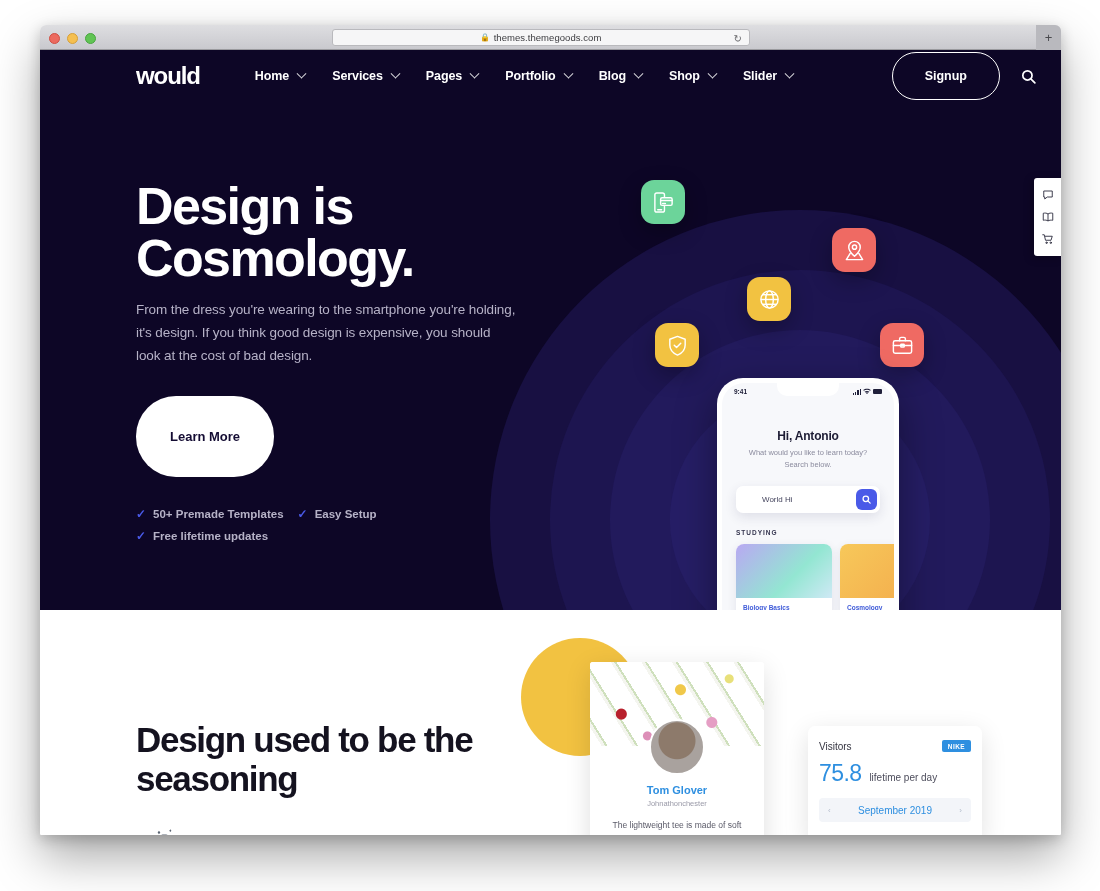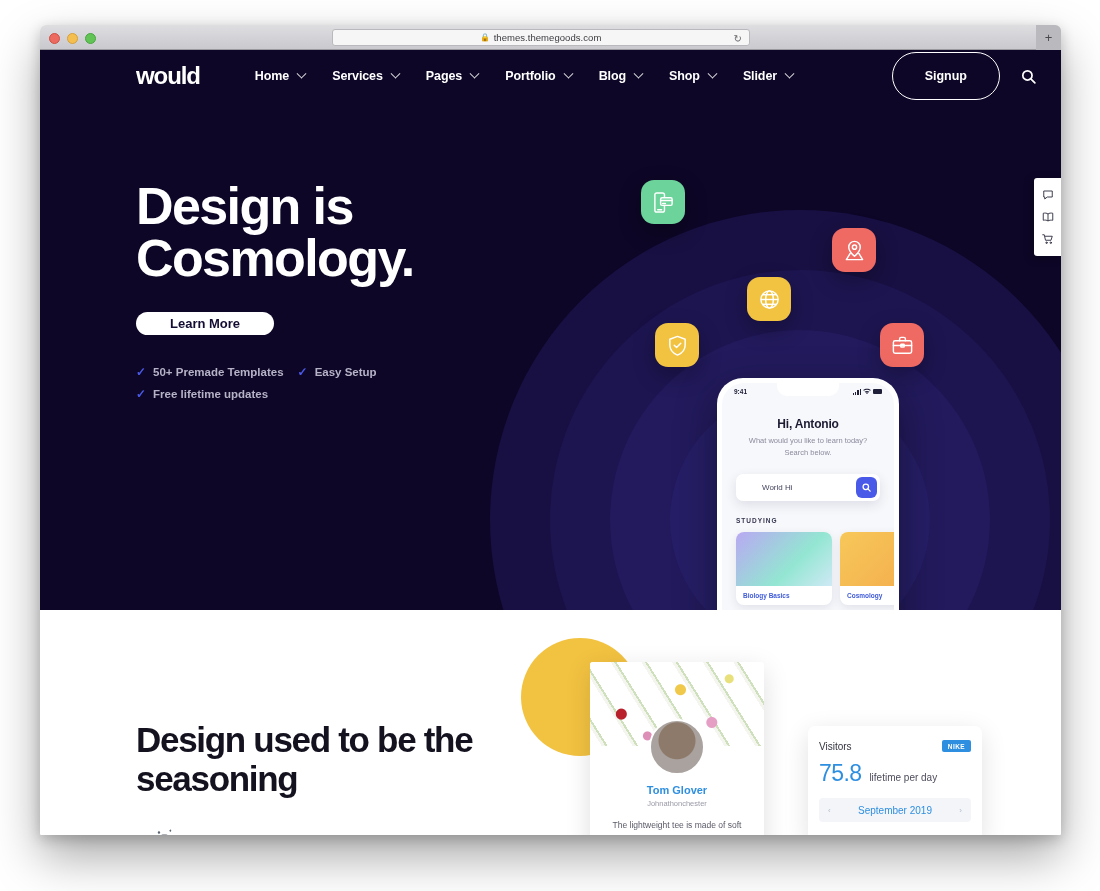--- a/index.html
+++ b/index.html
@@ -148,21 +148,21 @@
     font-size: 13.5px;
     line-height: 1.72;
     letter-spacing: -.1px;
   }
   #learn-more-btn {
     display: inline-block;
     margin-top: 28px;
     background: #ffffff;
     color: #140c33;
     font-size: 13px; font-weight: 700;
-    padding: 4px 34px;
+    padding: 33px 34px;
     border: none; border-radius: 40px;
     cursor: pointer;
   }
   #hero-features {
     margin-top: 30px;
     display: flex; flex-wrap: wrap;
     width: 260px;
     row-gap: 8px;
   }
   .feature {
@@ -215,21 +215,21 @@
     padding: 5px 12px 0;
     font-size: 6.5px; font-weight: 700; color: #20203a;
   }
   .status-right { display: flex; align-items: center; gap: 2px; }
   .bars { display: flex; align-items: flex-end; gap: 1px; height: 6px; }
   .bars i { display:block; width: 1.3px; background: #20203a; }
   .bars i:nth-child(1){height:2px}.bars i:nth-child(2){height:3px}
   .bars i:nth-child(3){height:4.5px}.bars i:nth-child(4){height:6px}
   .battery { width: 9px; height: 5px; background:#20203a; border-radius:1px; }
   #phone-greeting {
-    text-align: center; margin-top: 22px;
+    text-align: center; margin-top: 34px;
     font-size: 12px; font-weight: 700; color: #1c1b33;
     letter-spacing: -.2px;
   }
   #phone-prompt {
     text-align: center; margin-top: 4px; padding: 0 22px;
     font-size: 7.5px; color: #8b8b9e; line-height: 1.55;
   }
   #phone-search {
     margin: 16px 14px 0;
     height: 27px; background: #ffffff;
@@ -421,20 +421,21 @@
               <circle cx="10.5" cy="10.5" r="6.5"></circle>
                 <line x1="15.6" y1="15.6" x2="21" y2="21"></line>
             </svg>
           </span>
         </div>
       </nav>
 
       <div id="hero-copy">
         <h1 id="hero-title">Design is
 Cosmology.</h1>
+        <p id="hero-sub">From the dress you're wearing to the smartphone you're holding, it's design. If you think good design is expensive, you should look at the cost of bad design.</p>
         <button id="learn-more-btn">Learn More</button>
         <div id="hero-features">
           <div class="feature">
             <span class="tick">✓</span>
             <span>50+ Premade Templates</span>
           </div>
           <div class="feature">
             <span class="tick">✓</span>
             <span>Easy Setup</span>
           </div>

